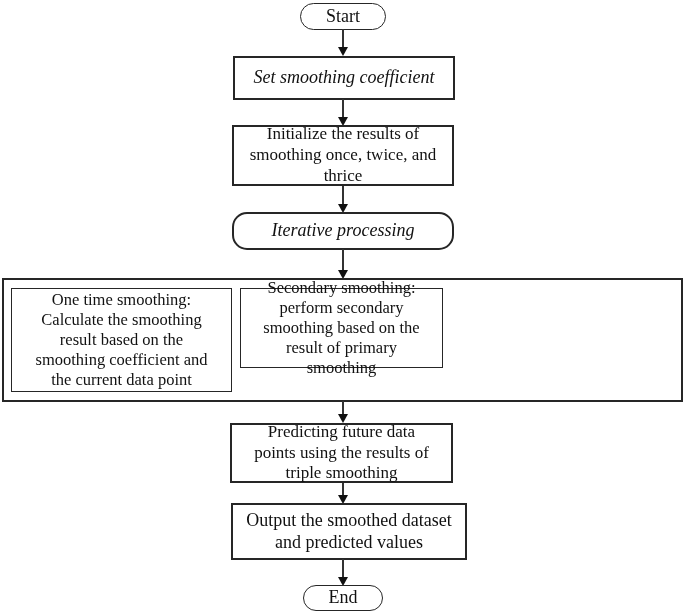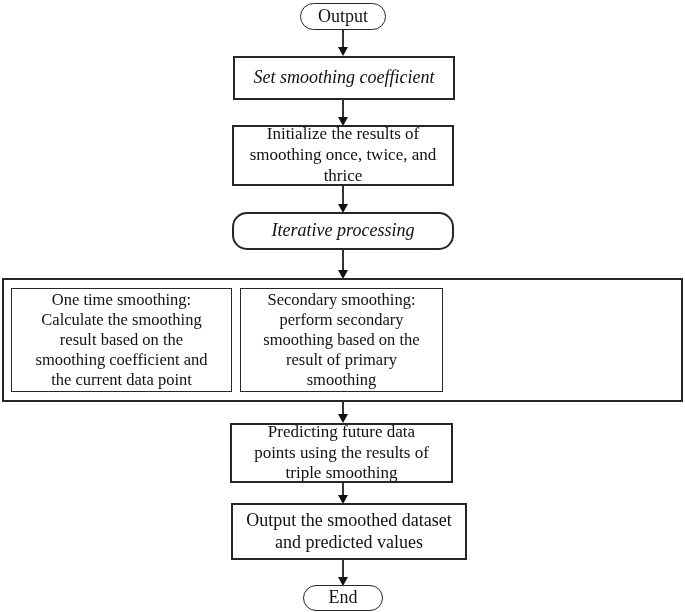--- a/index.html
+++ b/index.html
@@ -68,21 +68,21 @@
     border-left: 5.5px solid transparent;
     border-right: 5.5px solid transparent;
     border-top: 9px solid #111111;
   }
 </style>
 </head>
 <body>
 
 <div class="stage">
 
-  <div class="node terminal" style="left:300px; top:3px; width:86px; height:27px;">Output</div>
+  <div class="node terminal" style="left:300px; top:3px; width:86px; height:27px;">Start</div>
 
   <div class="arrow" style="left:337px; top:29px; height:27px;">
     <div class="shaft"></div>
     <div class="head"></div>
   </div>
 
   <div class="node single" style="left:233px; top:56px; width:222px; height:44px;">Set smoothing coefficient</div>
 
   <div class="arrow" style="left:337px; top:99px; height:27px;">
     <div class="shaft"></div>
@@ -106,21 +106,21 @@
   </div>
 
   <div class="container-box" style="left:2px; top:278px; width:681px; height:124px;"></div>
 
   <div class="node stagebox" style="left:11px; top:288px; width:221px; height:104px;">One time smoothing:
 Calculate the smoothing
 result based on the
 smoothing coefficient and
 the current data point</div>
 
-  <div class="node stagebox" style="left:240px; top:288px; width:203px; height:104px;">Secondary smoothing:
+  <div class="node stagebox" style="left:240px; top:288px; width:203px; height:80px;">Secondary smoothing:
 perform secondary
 smoothing based on the
 result of primary
 smoothing</div>
 
 
   <div class="arrow" style="left:337px; top:401px; height:22px;">
     <div class="shaft"></div>
     <div class="head"></div>
   </div>

